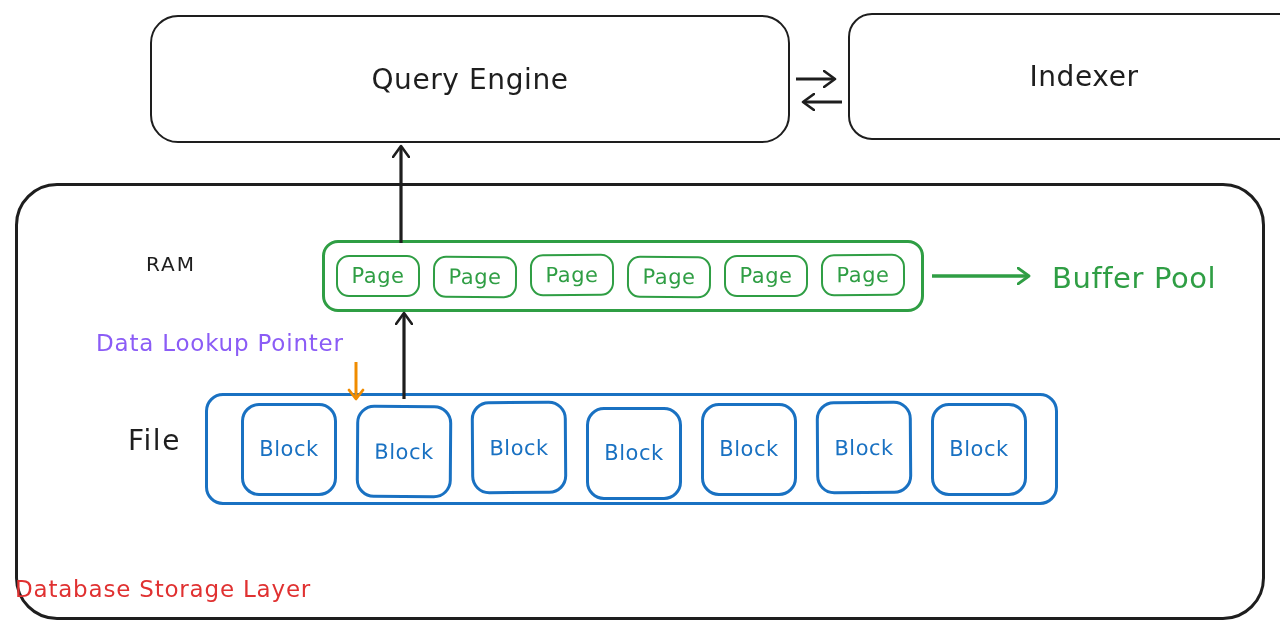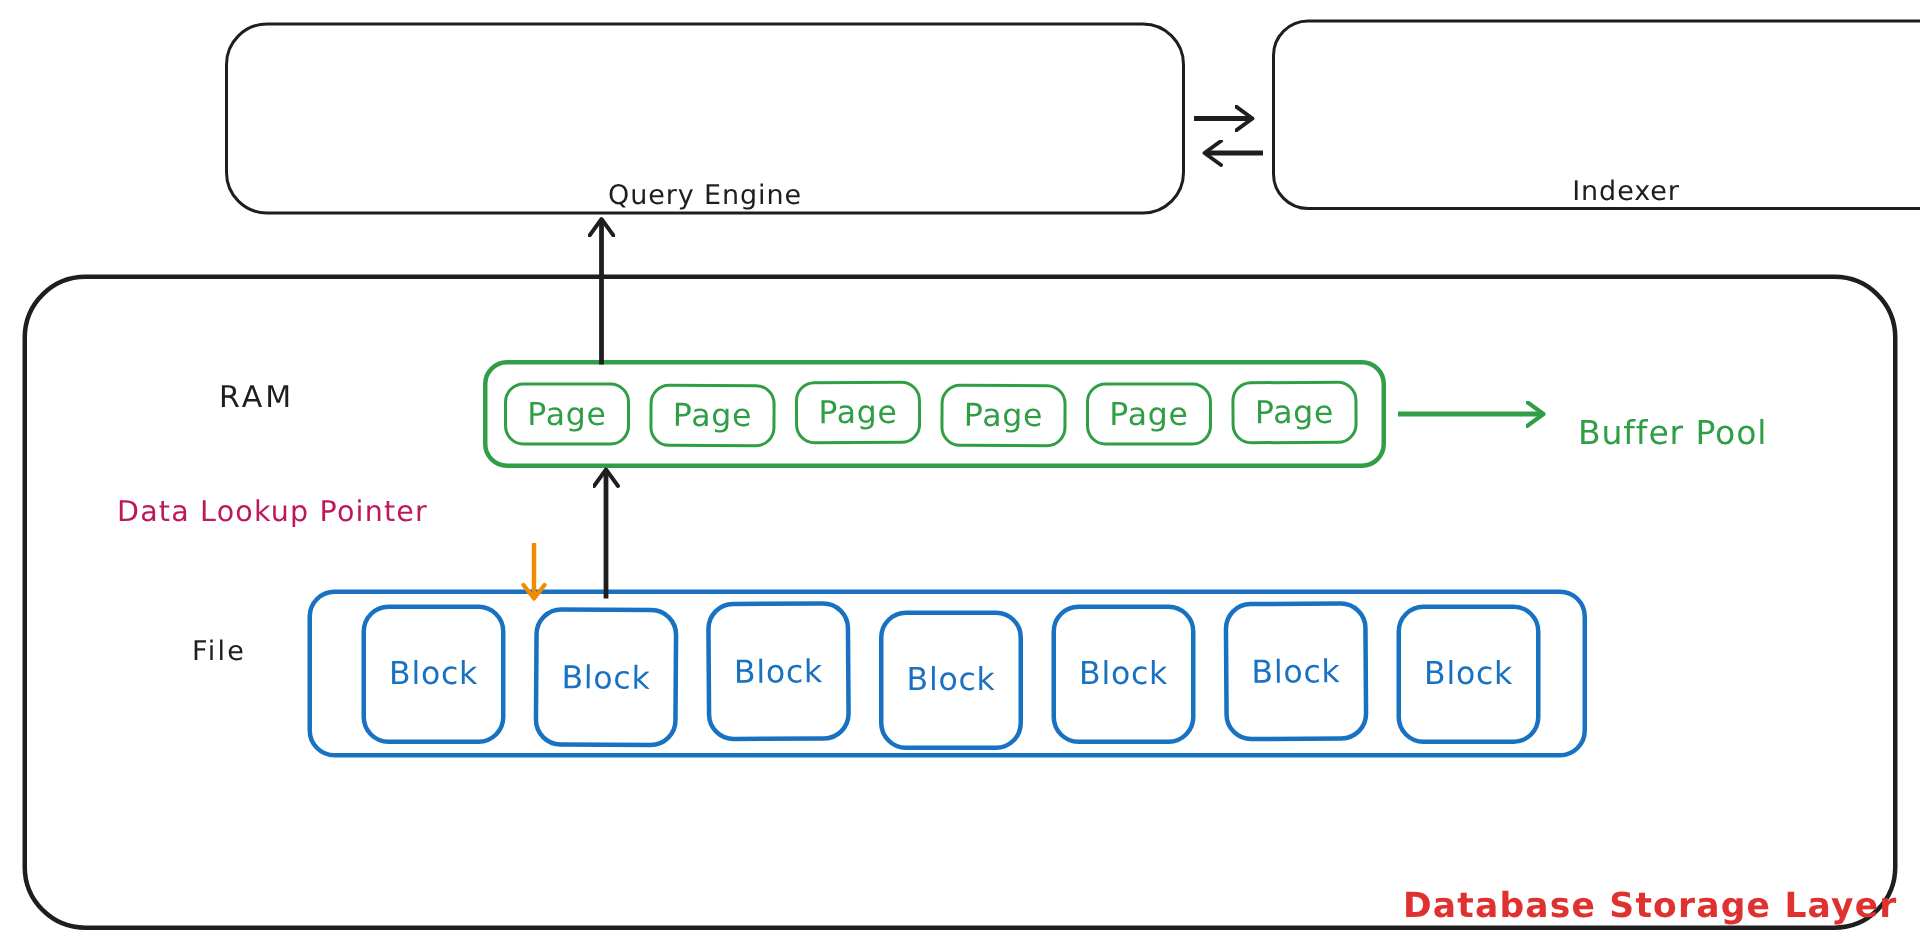--- a/index.html
+++ b/index.html
@@ -5,62 +5,62 @@
   * { margin: 0; padding: 0; box-sizing: border-box; }
   html, body { width: 1280px; height: 633px; background: #ffffff; overflow: hidden; }
   body { font-family: "DejaVu Sans", sans-serif; color: #1e1e1e; position: relative; }
 
   .abs { position: absolute; }
 
   
   .top-box {
     border: 2.6px solid #1e1e1e;
     border-radius: 28px;
-    display: flex; align-items: flex-end; justify-content: center;
-    font-size: 18px; letter-spacing: 0.6px;
+    display: flex; align-items: center; justify-content: center;
+    font-size: 28px; letter-spacing: 0.6px;
     background: #ffffff;
   }
   #query-engine-box { left: 150px; top: 15px; width: 640px; height: 128px; }
   #indexer-box      { left: 848px; top: 13px; width: 472px; height: 127px; border-radius: 24px; }
 
   
   #storage-container {
     left: 15px; top: 183px; width: 1250px; height: 437px;
     border: 3px solid #1e1e1e; border-radius: 42px;
     background: transparent;
   }
   #storage-title {
     left: 15px; top: 576px; width: 1250px;
-    text-align: right; font-size: 23px; letter-spacing: 0.8px;
-    color: #e03131; font-weight: 700; margin-top: 15px;
+    text-align: left; font-size: 23px; letter-spacing: 0.8px;
+    color: #e03131; font-weight: 400;
   }
 
   
   #ram-label { left: 146px; top: 252px; font-size: 20px; letter-spacing: 2px; font-weight: 500; }
   #page-container {
     left: 322px; top: 240px; width: 602px; height: 72px;
     border: 3px solid #2f9e44; border-radius: 16px;
     display: flex; align-items: center; gap: 13px; padding: 0 11px;
   }
   .page-box {
     width: 84px; height: 42px; flex: 0 0 auto;
     border: 2.6px solid #2f9e44; border-radius: 13px;
     display: flex; align-items: center; justify-content: center;
     color: #2f9e44; font-size: 21px; letter-spacing: 0.5px;
   }
   .page-box:nth-child(2n)  { transform: translateY(1px) rotate(0.3deg); }
   .page-box:nth-child(3n)  { transform: translateY(-1px) rotate(-0.3deg); }
 
-  #buffer-pool-label { left: 1052px; top: 277px; font-size: 22px; color: #2f9e44; letter-spacing: 0.6px; }
+  #buffer-pool-label { left: 1052px; top: 261px; font-size: 29px; color: #2f9e44; letter-spacing: 0.6px; }
 
   
-  #lookup-pointer-label { left: 78px; top: 330px; font-size: 19px; color: #be185d; letter-spacing: 0.8px; }
+  #lookup-pointer-label { left: 96px; top: 330px; font-size: 23px; color: #8b5cf6; letter-spacing: 0.8px; }
 
   
-  #file-label { left: 128px; top: 424px; font-size: 18px; letter-spacing: 1.5px; font-weight: 500; }
+  #file-label { left: 128px; top: 424px; font-size: 28px; letter-spacing: 1.5px; font-weight: 500; }
   #block-container {
     left: 205px; top: 393px; width: 853px; height: 112px;
     border: 3px solid #1971c2; border-radius: 18px;
     display: flex; align-items: center; gap: 19px; padding-left: 33px;
   }
   .block-box {
     width: 96px; height: 93px; flex: 0 0 auto;
     border: 3px solid #1971c2; border-radius: 18px;
     display: flex; align-items: center; justify-content: center;
     color: #1971c2; font-size: 21px; letter-spacing: 0.5px;

